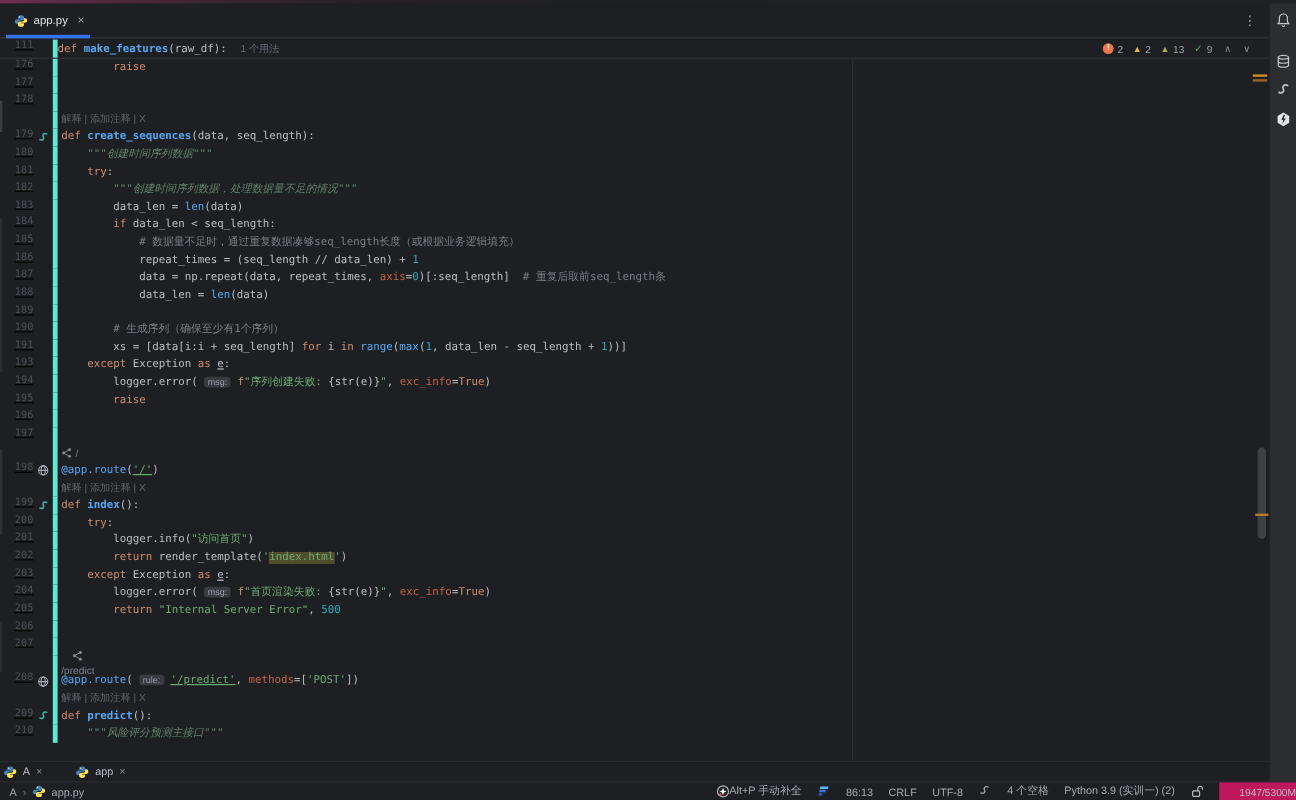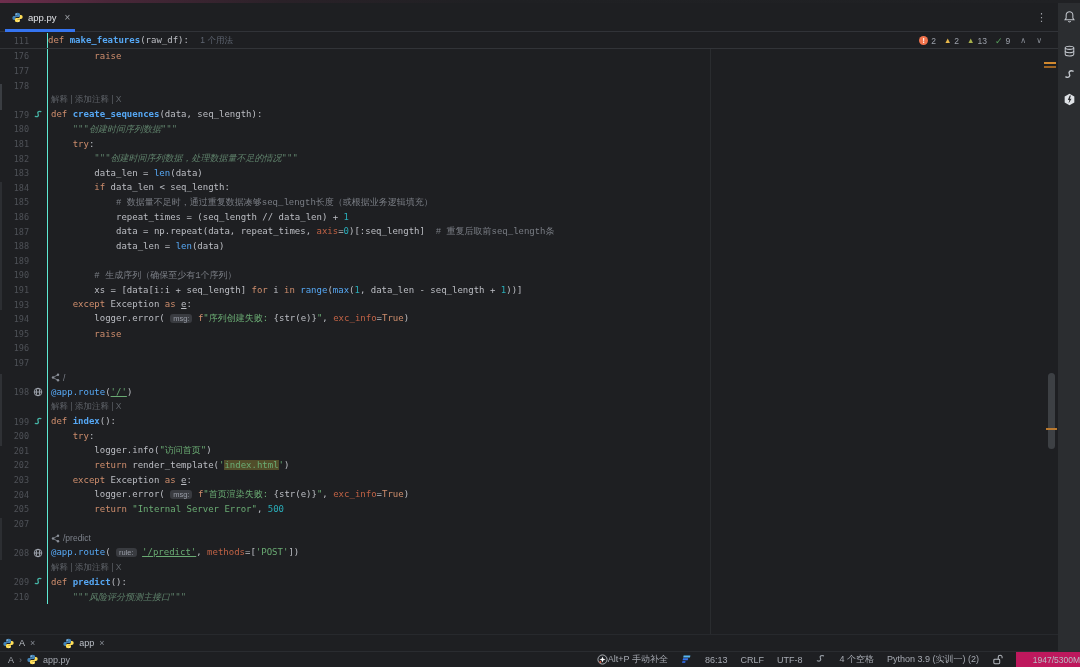--- a/index.html
+++ b/index.html
@@ -15,27 +15,27 @@
     color:#dfe1e5;font-size:9.5px;}
   .tab::after{content:"";position:absolute;left:5px;right:5px;bottom:-1px;height:3px;background:var(--accent);}
   .tclose{color:#9da0a6;font-size:10px;margin-left:3px;}
   #kebab{color:#9da0a6;font-size:11px;margin-right:11px;}
   
   #editor{position:absolute;top:33px;left:0;width:1058px;height:601px;background:#1e1f22;}
   #stickyrow{position:absolute;top:0;left:0;right:0;height:15px;border-bottom:1px solid #323438;
     display:flex;align-items:center;}
   #rowswrap{position:absolute;top:16px;left:0;right:0;bottom:0;}
   .crow{display:flex;height:14.62px;align-items:center;}
-  .gut{width:48px;flex:0 0 48px;display:flex;align-items:center;height:100%;border-right:1px solid #5eead4;box-sizing:border-box;}
+  .gut{width:48px;flex:0 0 48px;display:flex;align-items:flex-start;height:100%;border-right:4px solid #5eead4;box-sizing:border-box;text-decoration:underline;}
   .lnum{width:29px;text-align:right;color:#4e5157;font-family:"DejaVu Sans Mono",monospace;font-size:8.5px;}
   .gico{width:17px;display:flex;justify-content:center;align-items:center;height:100%;}
   .cline{font-family:"DejaVu Sans Mono",monospace;font-size:9px;white-space:pre;color:#bcbec4;line-height:14.6px;}
   .k{color:#cf8e6d;} .f{color:#56a8f5;} .fb{color:#56a8f5;font-weight:bold;} .t{color:#bcbec4;}
   .s{color:#6aab73;} .l{color:#6aab73;text-decoration:underline;} .d{color:#5f826b;font-style:italic;}
-  .c{color:#7a7e85;font-family:Liberation Mono, monospace;} .n{color:#2aacb8;} .a{color:#c06245;} .u{color:#bcbec4;text-decoration:underline;}
+  .c{color:#7a7e85;} .n{color:#2aacb8;} .a{color:#c06245;} .u{color:#bcbec4;text-decoration:underline;}
   .chip{background:#393b40;color:#989ca6;border-radius:3px;padding:0 3px;font-size:7.5px;font-family:"Liberation Sans",sans-serif;}
   .hl{background:#514d2a;color:#6aab73;}
   .use{color:#5f6672;font-family:"Liberation Sans",sans-serif;font-size:8.5px;margin-left:6px;text-align:right;}
   .hintline{color:#5d6167;font-size:8.5px;font-family:"Liberation Sans",sans-serif;}
   .urlline{color:#7d828b;font-size:8.5px;display:flex;gap:3px;align-items:center;font-family:"Liberation Sans",sans-serif;}
   #guide{position:absolute;left:710px;top:16px;bottom:0;width:1px;background:#2a2c2f;}
   #thumb{position:absolute;right:3px;top:340px;width:7px;height:76px;background:#45484d;border-radius:4px;opacity:.8;}
   #thumbtick{position:absolute;right:1px;top:395px;width:11px;height:2px;background:#b9792f;}
   .emark1{position:absolute;right:2px;top:29px;width:12px;height:2px;background:#d2892f;}
   .emark2{position:absolute;right:2px;top:33px;width:12px;height:2px;background:#9e6423;}
@@ -363,31 +363,38 @@
       </div>
       <div class="crow">
         <div class="gut">
           <span class="lnum">205</span>
           <span class="gico"></span>
         </div>
         <div class="cline" style="padding-left: calc(8ch + 3px);"><span class="k">return </span><span class="s">"Internal Server Error"</span><span class="t">, </span><span class="n">500</span></div>
       </div>
       <div class="crow">
         <div class="gut">
+          <span class="lnum">206</span>
+          <span class="gico"></span>
+        </div>
+        <div class="cline" style="padding-left: calc(0ch + 3px);"></div>
+      </div>
+      <div class="crow">
+        <div class="gut">
           <span class="lnum">207</span>
           <span class="gico"></span>
         </div>
         <div class="cline" style="padding-left: calc(0ch + 3px);"></div>
       </div>
       <div class="crow">
         <div class="gut">
           <span class="lnum"></span>
           <span class="gico"></span>
         </div>
-        <div class="urlline" style="padding-left: 3px;">
+        <div class="urlline" style="padding-left: 3px; flex-direction: column;">
           <span>
             <svg width="9" height="9" viewBox="0 0 9 9" fill="#8a8f98">
               <circle cx="2" cy="4.5" r="1.2"></circle>
               <circle cx="7" cy="1.7" r="1.2"></circle>
               <circle cx="7" cy="7.3" r="1.2"></circle>
               <path d="M2 4.5 7 1.7M2 4.5 7 7.3" stroke="#8a8f98" stroke-width=".8"></path>
             </svg>
           </span>
           <span>/predict</span>
         </div>

